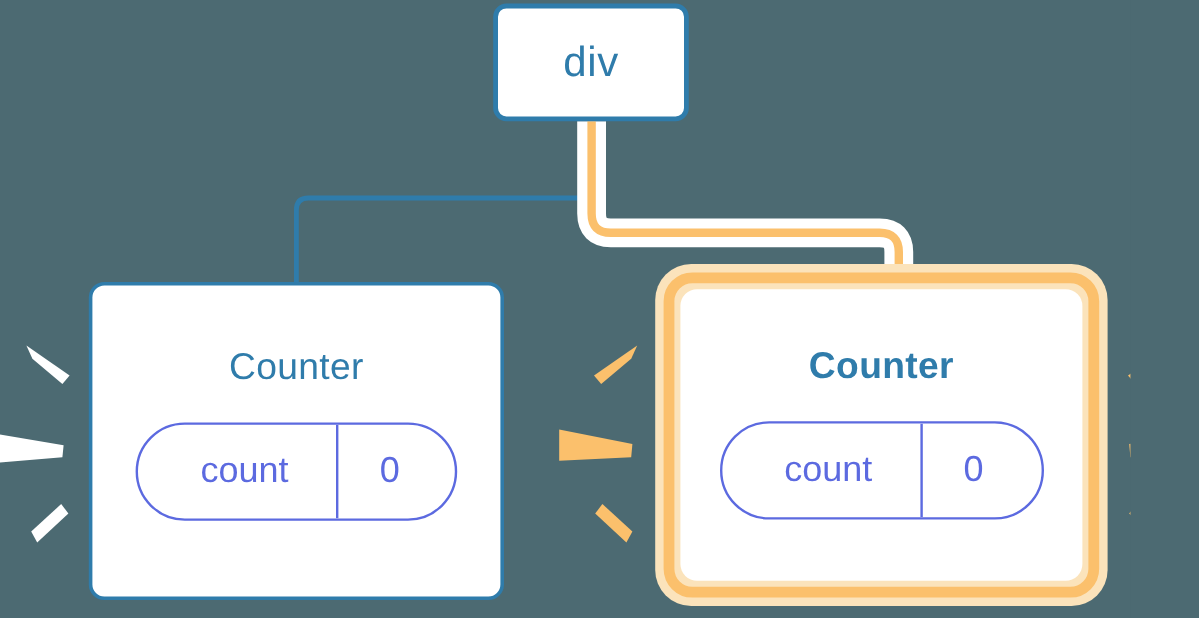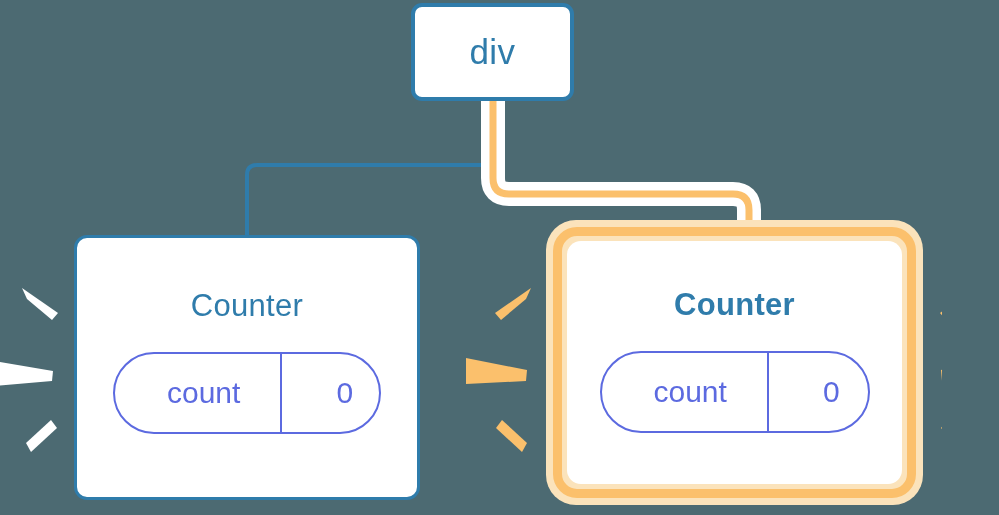--- a/index.html
+++ b/index.html
@@ -122,21 +122,20 @@
   
   .pill {
     margin-top: 28px;
     height: 82px;
     box-sizing: border-box;
     border: 2px solid #5c6ae0;
     border-radius: 41px;
     display: flex;
     align-items: stretch;
     overflow: hidden;
-    gap: 20px;
   }
   .pill-left {
     display: flex;
     align-items: center;
     justify-content: center;
     padding: 0 40px 0 52px;
     border-right: 2px solid #5c6ae0;
   }
   .pill-right {
     display: flex;

